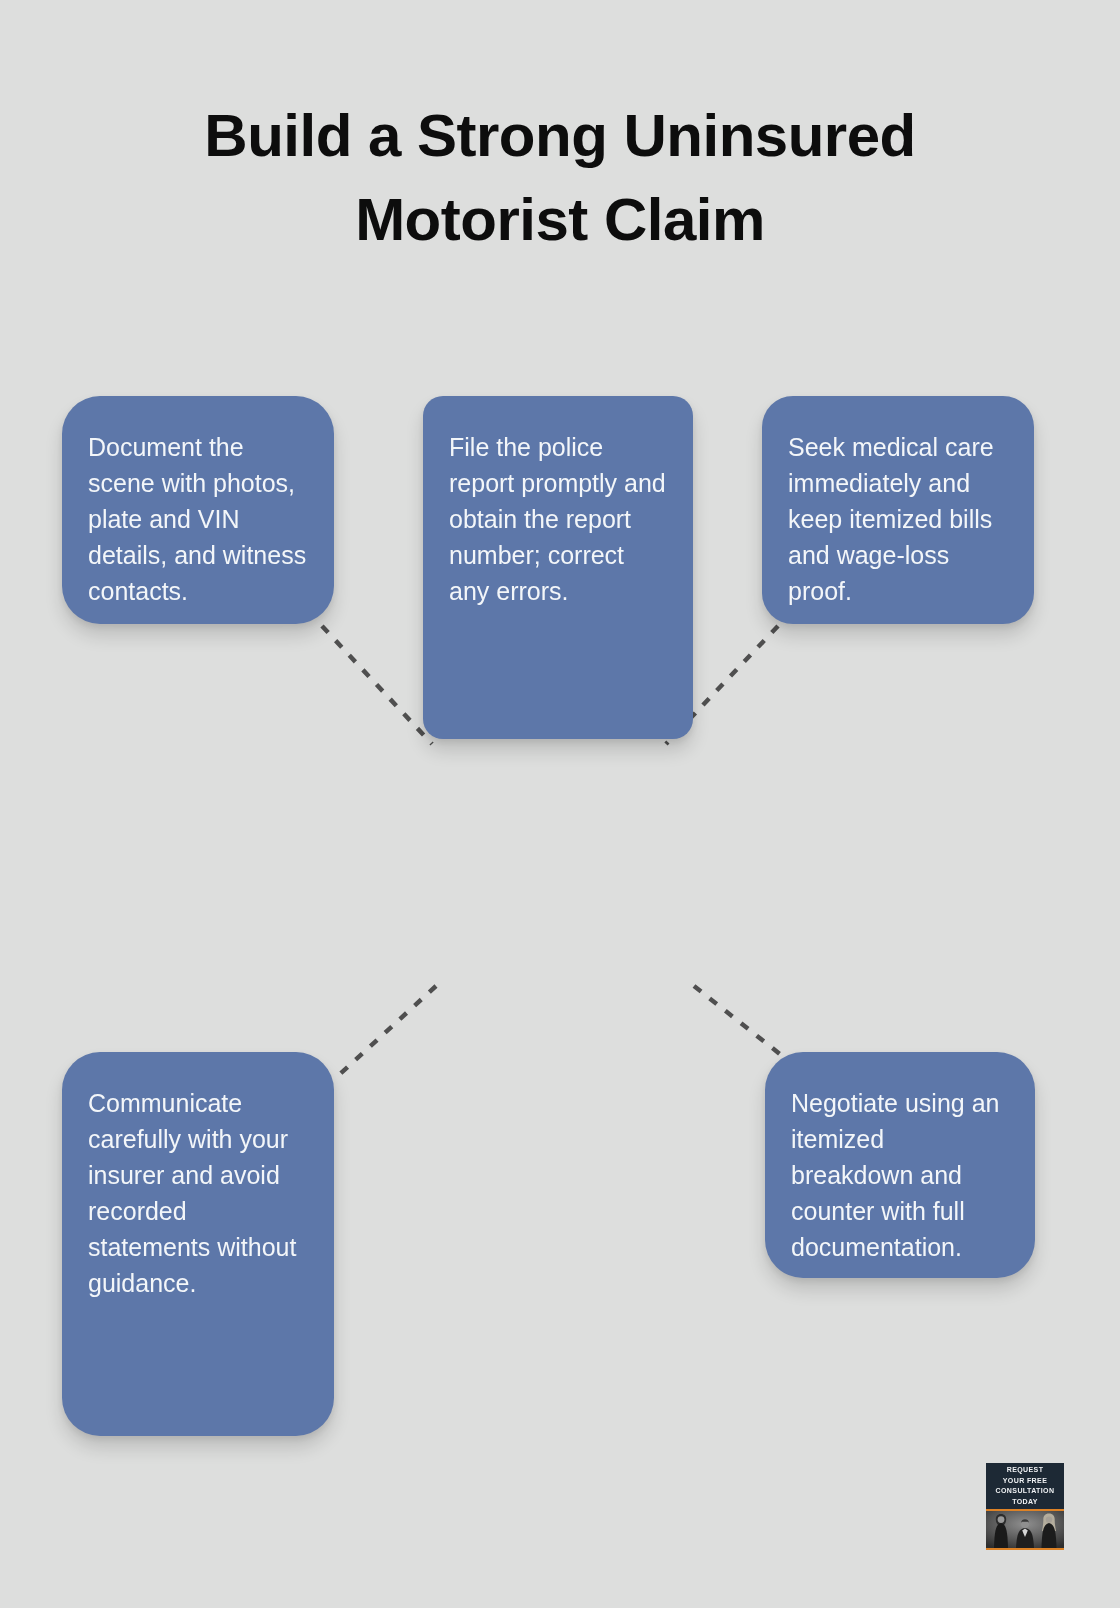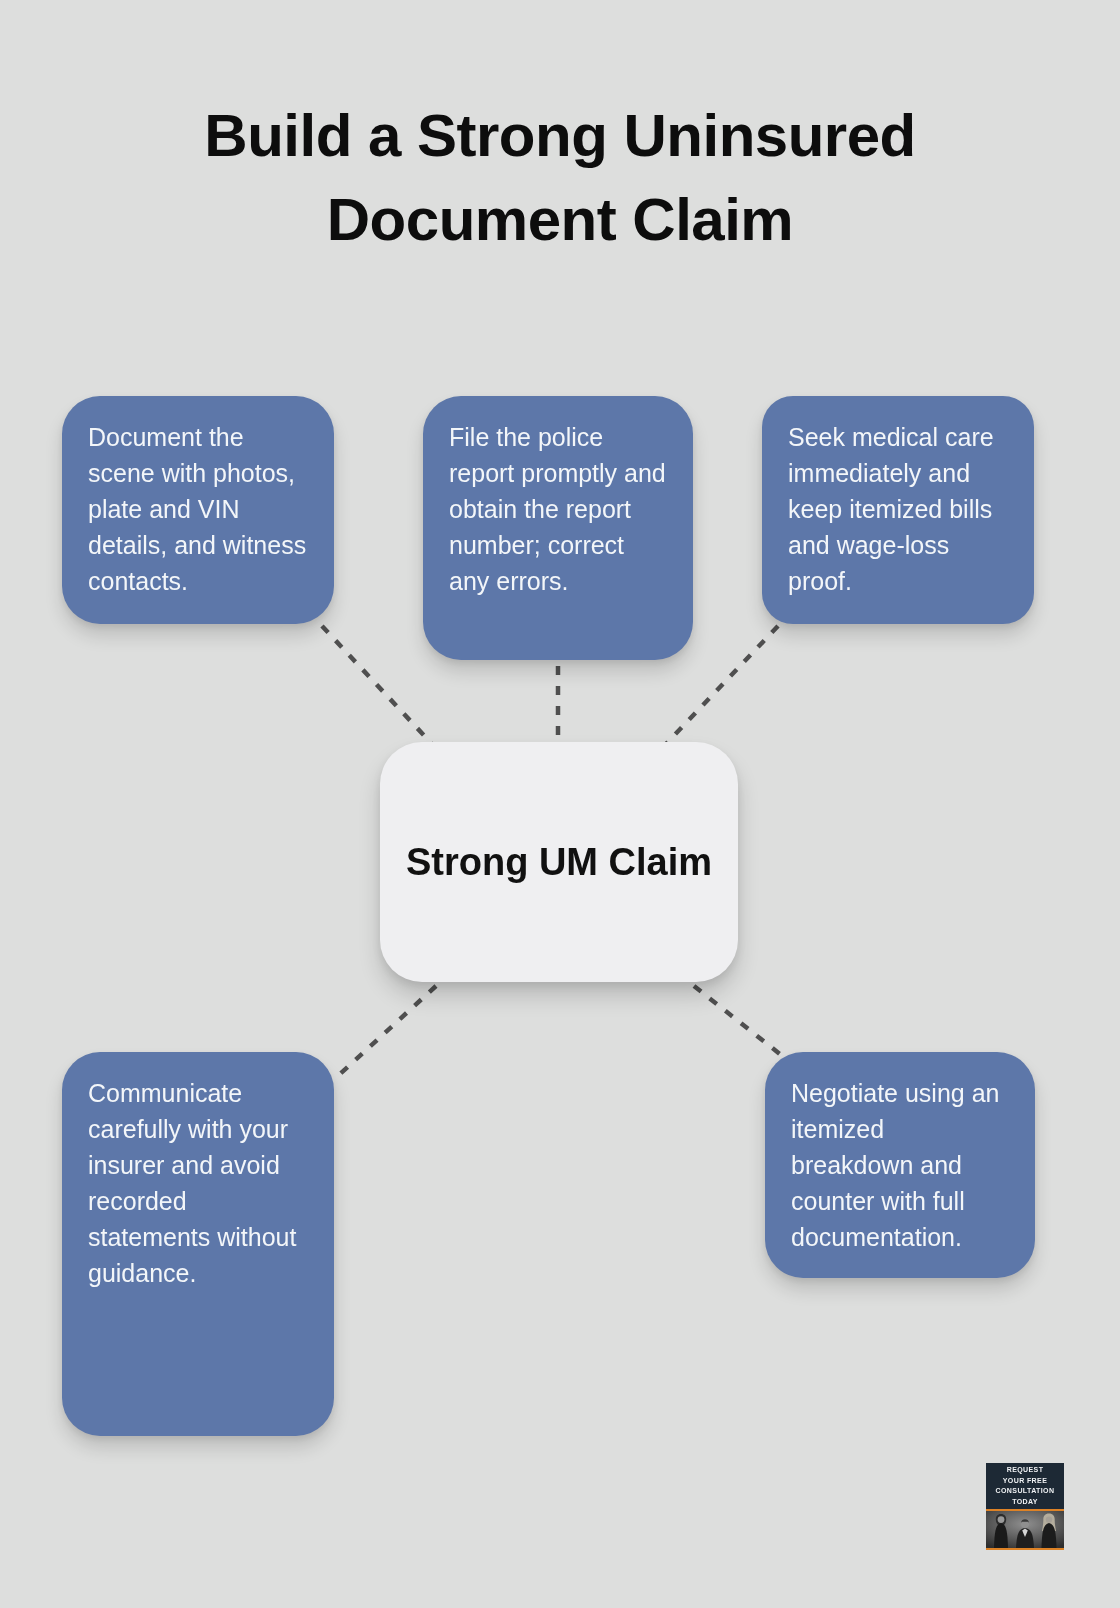--- a/index.html
+++ b/index.html
@@ -44,30 +44,30 @@
   .connectors line{
     stroke:var(--connector);
     stroke-width:4.5;
     stroke-dasharray:9 11;
   }
   .tip{
     position:absolute;
     background:var(--node-blue);
     border-radius:38px;
     color:var(--node-text);
-    padding:23px 26px;
+    padding:33px 26px;
     box-shadow:0 12px 18px rgba(0,0,0,0.14), 0 3px 6px rgba(0,0,0,0.08);
   }
   .tip p{
     font-size:25px;
     line-height:36px;
     font-weight:400;
   }
   .tip-1{left:62px;top:396px;width:272px;height:228px;}
-  .tip-2{left:423px;top:396px;width:270px;height:264px;}
+  .tip-2{left:423px;top:396px;width:270px;height:343px;border-radius:20px;}
   .tip-3{left:762px;top:396px;width:272px;height:228px;border-radius:31px;}
   .tip-4{left:62px;top:1052px;width:272px;height:384px;}
   .tip-5{left:765px;top:1052px;width:270px;height:226px;}
   .center-node{
     position:absolute;
     left:380px;top:742px;
     width:358px;height:240px;
     background:var(--center-bg);
     border-radius:42px;
     box-shadow:0 14px 22px rgba(0,0,0,0.16), 0 4px 8px rgba(0,0,0,0.08);
@@ -99,21 +99,21 @@
   }
   .badge-rule{height:2px;background:var(--badge-accent);}
   .badge-photo{height:37px;overflow:hidden;line-height:0;}
   .badge-photo svg{width:78px;height:37px;}
 </style>
 </head>
 <body>
 
 <div class="canvas">
 
-  <h1 class="title">Build a Strong Uninsured Document Claim</h1>
+  <h1 class="title">Build a Strong Uninsured Motorist Claim</h1>
 
   <svg class="connectors" viewBox="0 0 1120 1608" aria-hidden="true">
     <line x1="322" y1="626" x2="432" y2="744"></line>
     <line x1="558" y1="666" x2="558" y2="738"></line>
     <line x1="778" y1="626" x2="666" y2="744"></line>
     <line x1="436" y1="986" x2="340" y2="1074"></line>
     <line x1="694" y1="986" x2="790" y2="1062"></line>
   </svg>
 
   <div class="tip tip-1">
@@ -129,23 +129,20 @@
   </div>
 
   <div class="tip tip-4">
     <p>Communicate carefully with your insurer and avoid recorded statements without guidance.</p>
   </div>
 
   <div class="tip tip-5">
     <p>Negotiate using an itemized breakdown and counter with full documentation.</p>
   </div>
 
-  <div class="center-node">
-    <div class="label">Strong UM Claim</div>
-  </div>
 
   <div class="badge">
     <div class="badge-top">
       <div>REQUEST</div>
       <div>YOUR FREE</div>
       <div>CONSULTATION</div>
       <div>TODAY</div>
     </div>
     <div class="badge-rule"></div>
     <div class="badge-photo">

